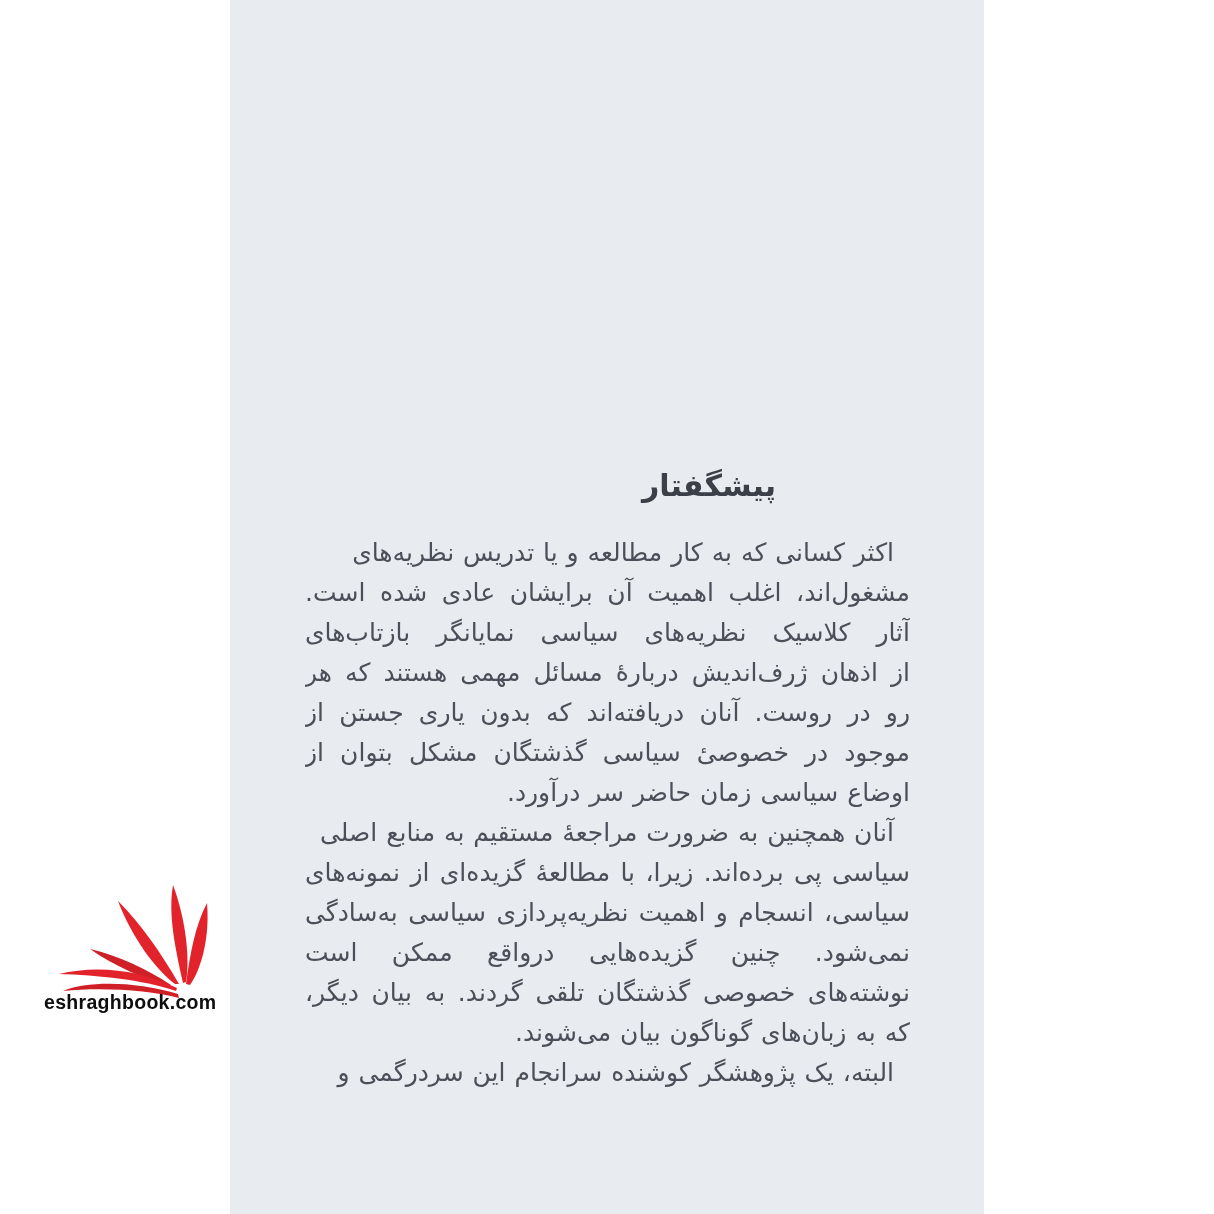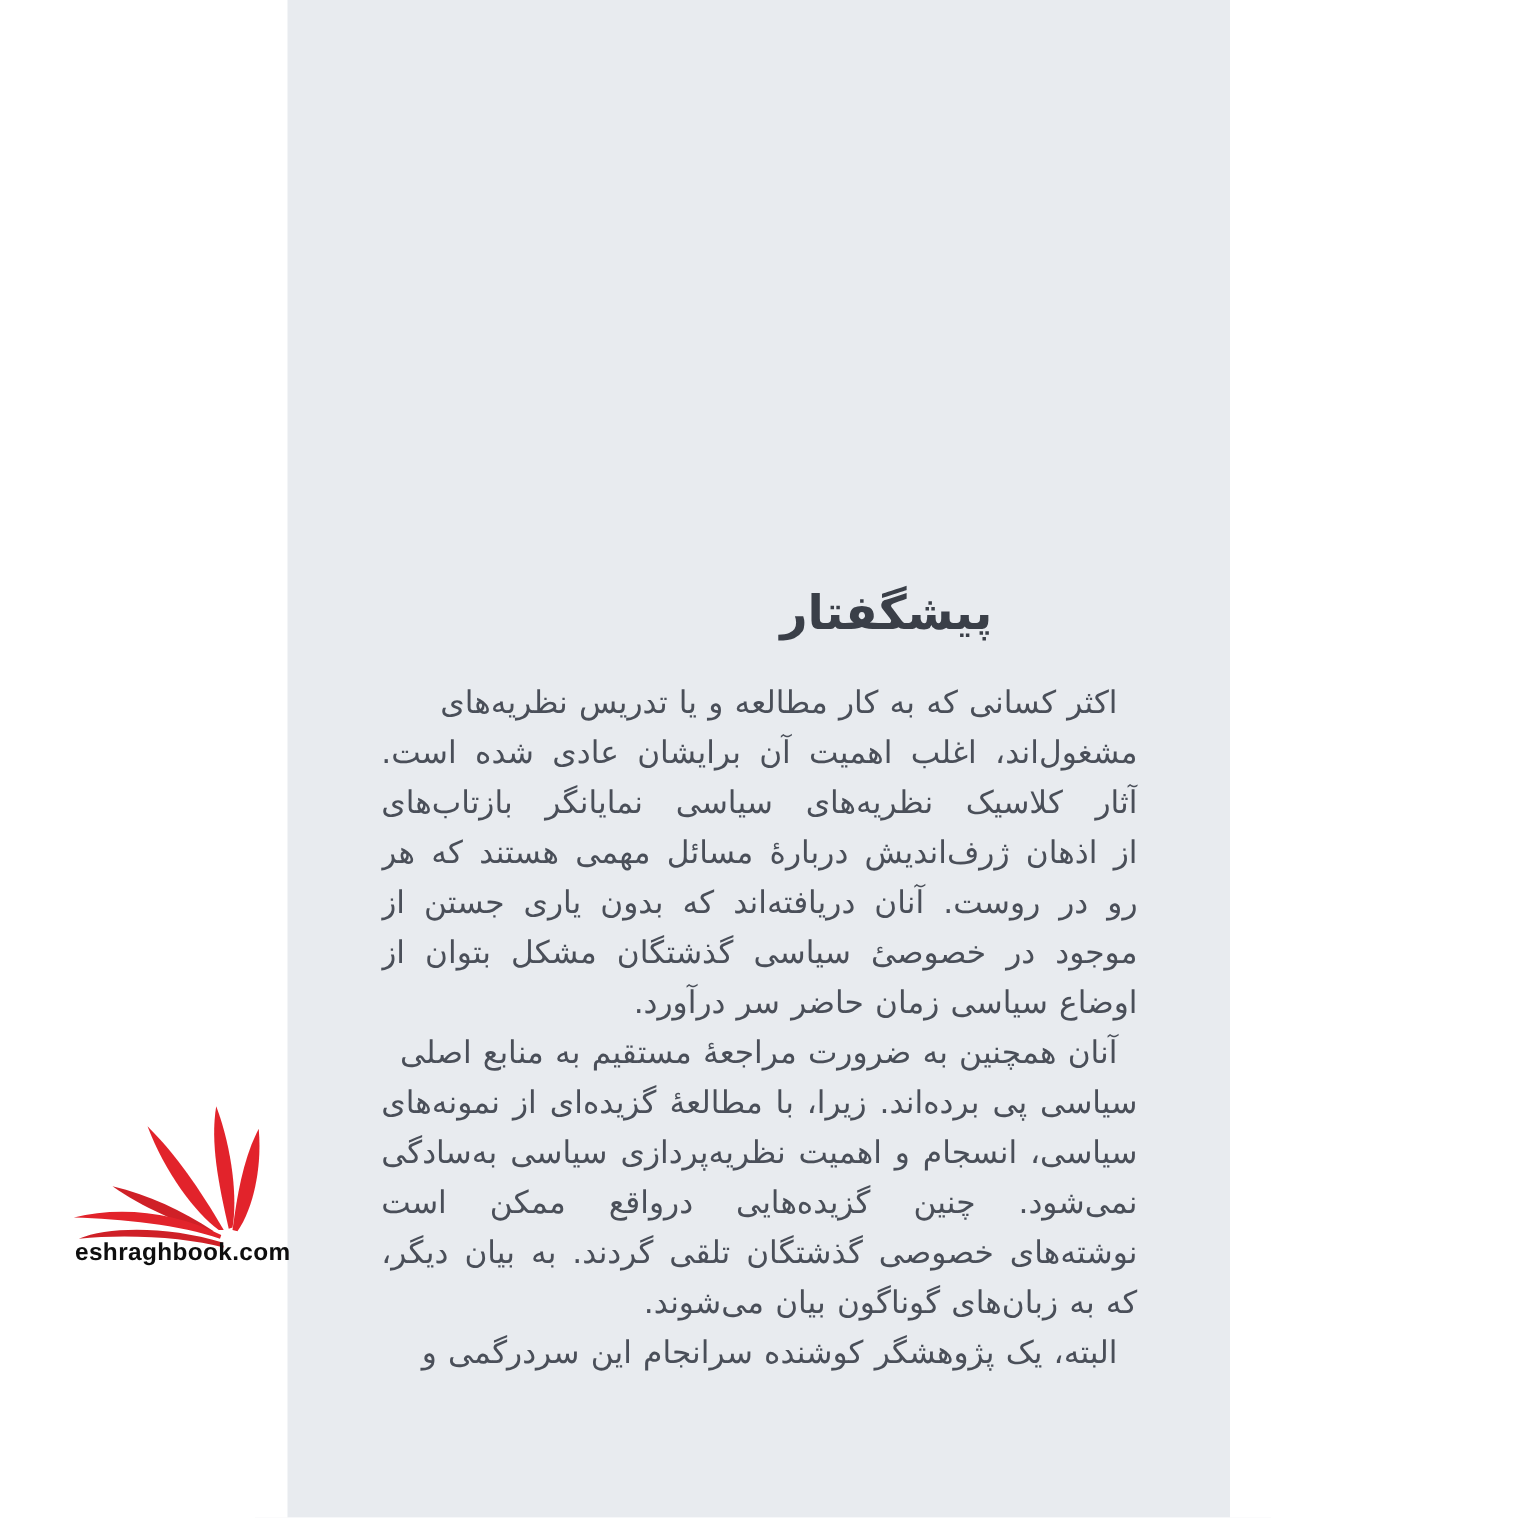--- a/index.html
+++ b/index.html
@@ -24,21 +24,21 @@
     top: 0;
     width: 754px;
     height: 1214px;
     background: #e8ebef;
   }
   .chapter-title {
     margin: 468px 0 0 0;
     text-align: center;
     position: relative;
     left: 102px;
-    font-size: 38px;
+    font-size: 30px;
     font-weight: bold;
     color: #3a3f48;
     direction: rtl;
     font-family: "DejaVu Sans", sans-serif;
   }
   .page-text {
     margin: 30px 74px 0 75px;
     direction: rtl;
     unicode-bidi: embed;
     font-size: 25px;
@@ -63,21 +63,21 @@
   .watermark { position: absolute; left: 0; top: 0; z-index: 5; }
   .book-icon {
     position: absolute;
     left: 57px;
     top: 876px;
     width: 152px;
     height: 124px;
   }
   .domain {
     position: absolute;
-    left: 60px;
+    left: 44px;
     top: 991px;
     font-family: "Liberation Sans", sans-serif;
     font-weight: bold;
     font-size: 19.5px;
     letter-spacing: 0.3px;
     color: #0e0e0e;
   }
 </style>
 </head>
 <body>

